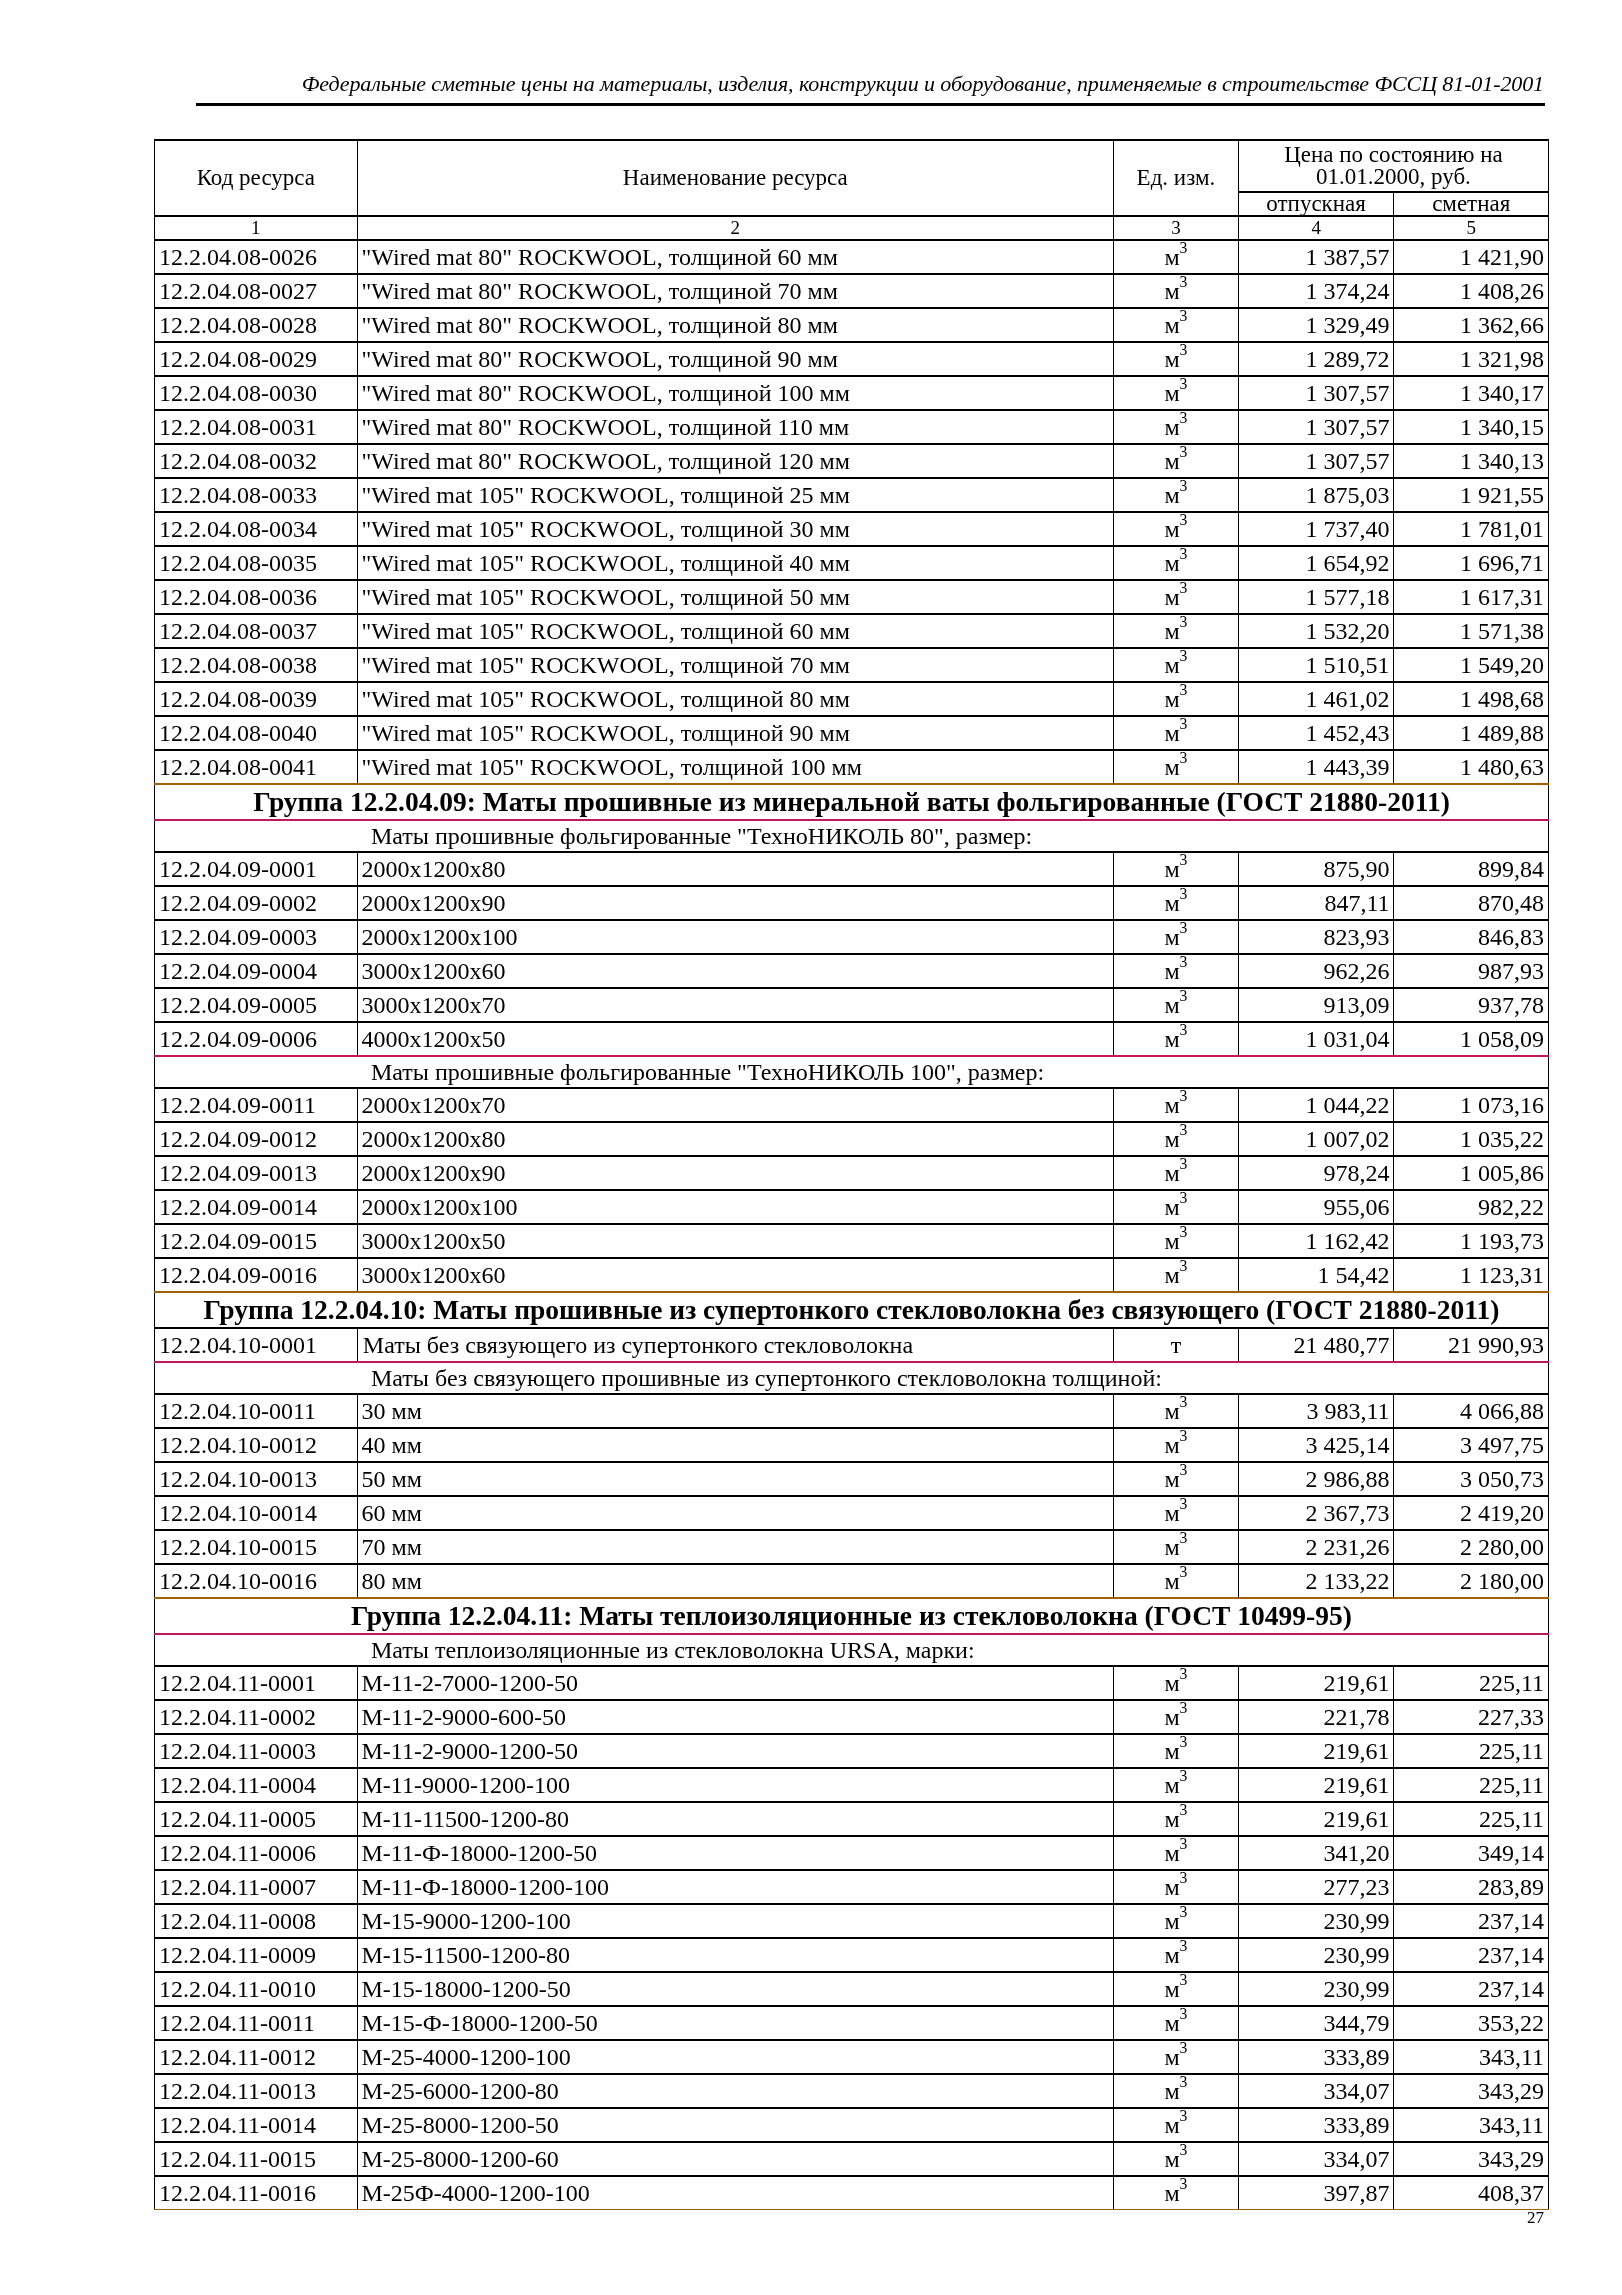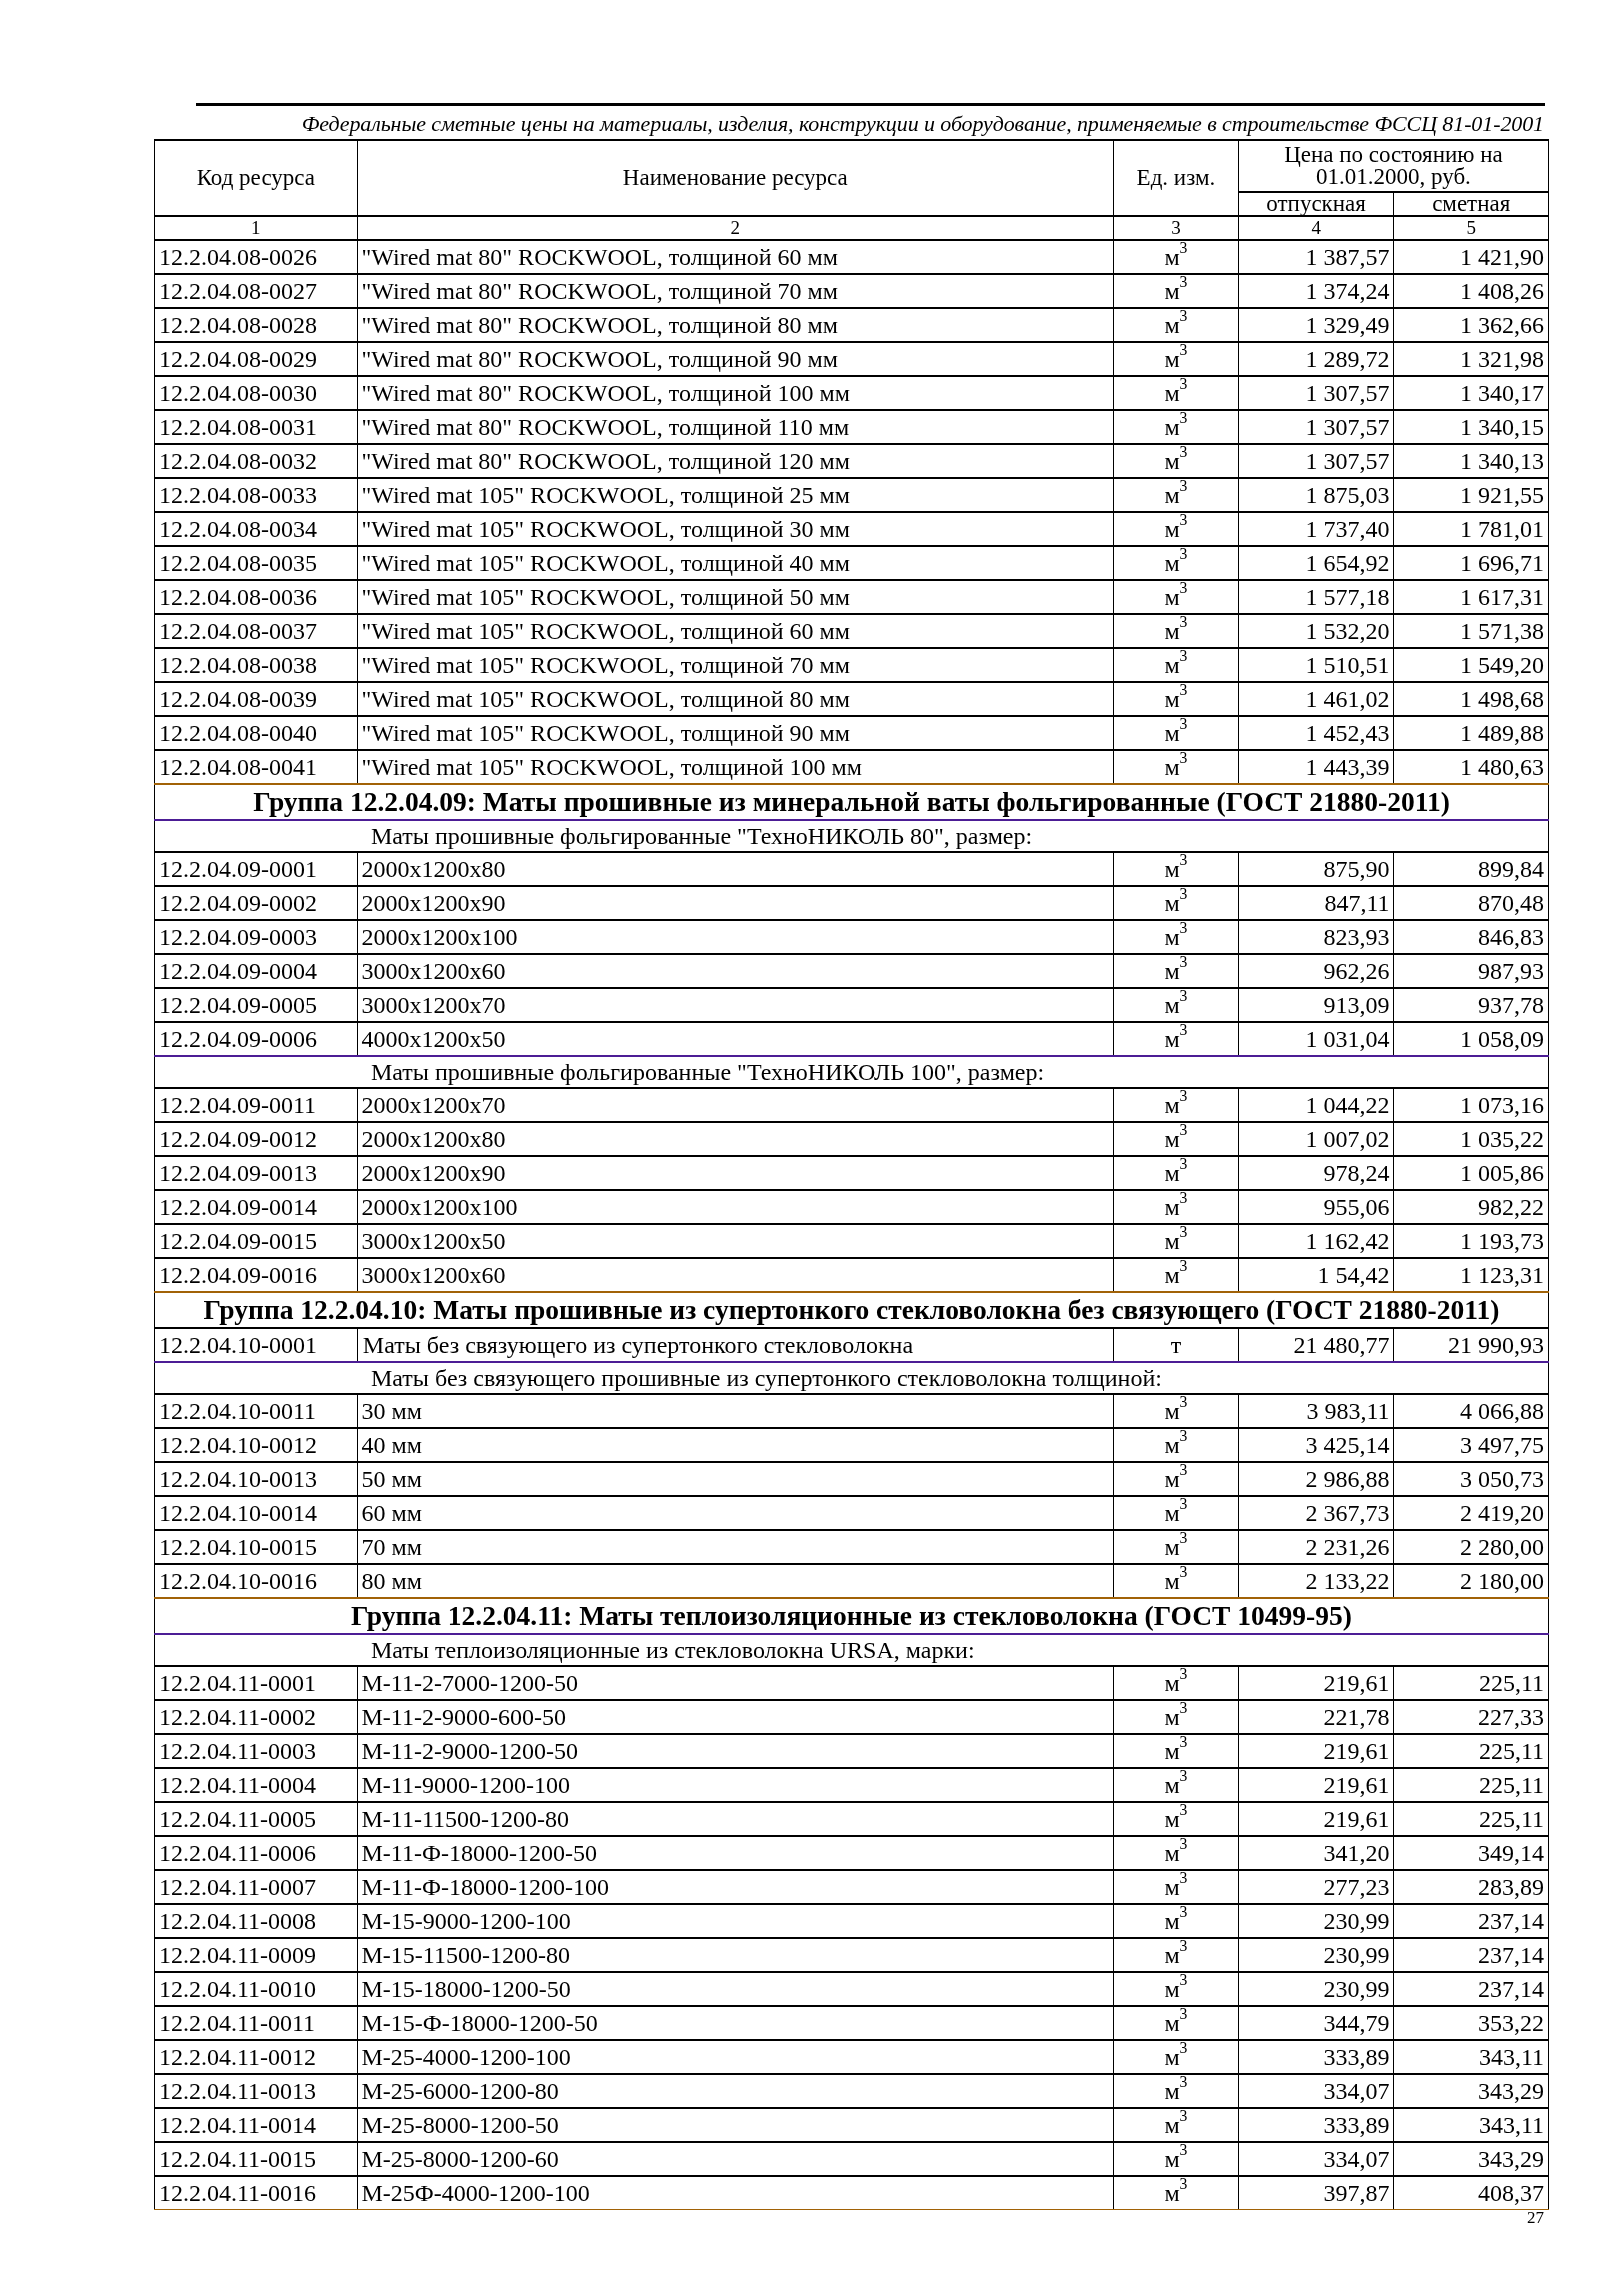--- a/index.html
+++ b/index.html
@@ -1,40 +1,40 @@
 <!DOCTYPE html>
 <html style="font-size:10.5px"><head>
 <meta charset="utf-8">
 <style>
   html, body { margin: 0; padding: 0; background: #ffffff; }
   body { width: 1623px; height: 2295px; position: relative; overflow: hidden;
          font-family: "Liberation Serif", "DejaVu Serif", serif; color: #000; }
   .running-header { position: absolute; left: 196px; top: 71px; width: 1348px;
          font-style: italic; font-size: 22px; text-align: right; white-space: nowrap;
-         letter-spacing: -0.1px; margin-top: 40px; }
+         letter-spacing: -0.1px; }
   .header-rule { position: absolute; left: 196px; top: 103px; width: 1349px; height: 2.6px; background: #000; }
   table.prices { position: absolute; left: 154px; top: 139px; width: 1395px;
          border-collapse: collapse; table-layout: fixed; }
   table.prices td, table.prices th { border: 0.7px solid #000; padding: 0 3.9px; font-weight: normal;
          font-size: 24px; line-height: 26px; height: 32px; white-space: nowrap; overflow: hidden; }
   table.prices tr.row td { border-top: 2px solid #000; }
   table.prices thead th { font-size: 23px; line-height: 22px; text-align: center; }
   table.prices thead tr.h1 th { height: 50px; }
   table.prices thead tr.h2 th { height: 22px; border-top: 2px solid #000; }
   table.prices thead tr.h3 th { height: 22px; border-top: 2px solid #000; font-size: 19px; }
   table.prices thead { border-top: 2px solid #000; }
   td.code { text-align: left; padding-left: 3.9px; }
   td.name { text-align: left; padding-left: 38px; }
   td.name.plain { padding-left: 5.2px; border-radius: 16px; }
   td.unit { text-align: center; }
   td.num { text-align: right; padding-right: 2.6px; }
   td.unit sup { font-size: 15.7px; line-height: 0; position: relative; top: -2.6px; }
   tr.group td { border-top: 2px solid #a16207; font-weight: bold; text-align: center; font-size: 27.5px;
          line-height: 30px; height: 34px; white-space: normal; padding: 0 0; }
-  tr.subhead td { border-top: 2px solid #4c1d95; text-align: left; padding-left: 216px; height: 30px; }
+  tr.subhead td { border-top: 2px solid #be185d; text-align: left; padding-left: 216px; height: 30px; }
   tbody tr:last-child td { border-bottom: 1px solid #a16207; margin-left: 7px; }
   .page-number { position: absolute; left: 1505px; top: 2208px; width: 39px; text-align: right; font-size: 17px; }
 </style>
 </head>
 <body>
 
 <div class="running-header">Федеральные сметные цены на материалы, изделия, конструкции и оборудование, применяемые в строительстве ФССЦ 81-01-2001</div>
 <div class="header-rule"></div>
 
 <table class="prices">

